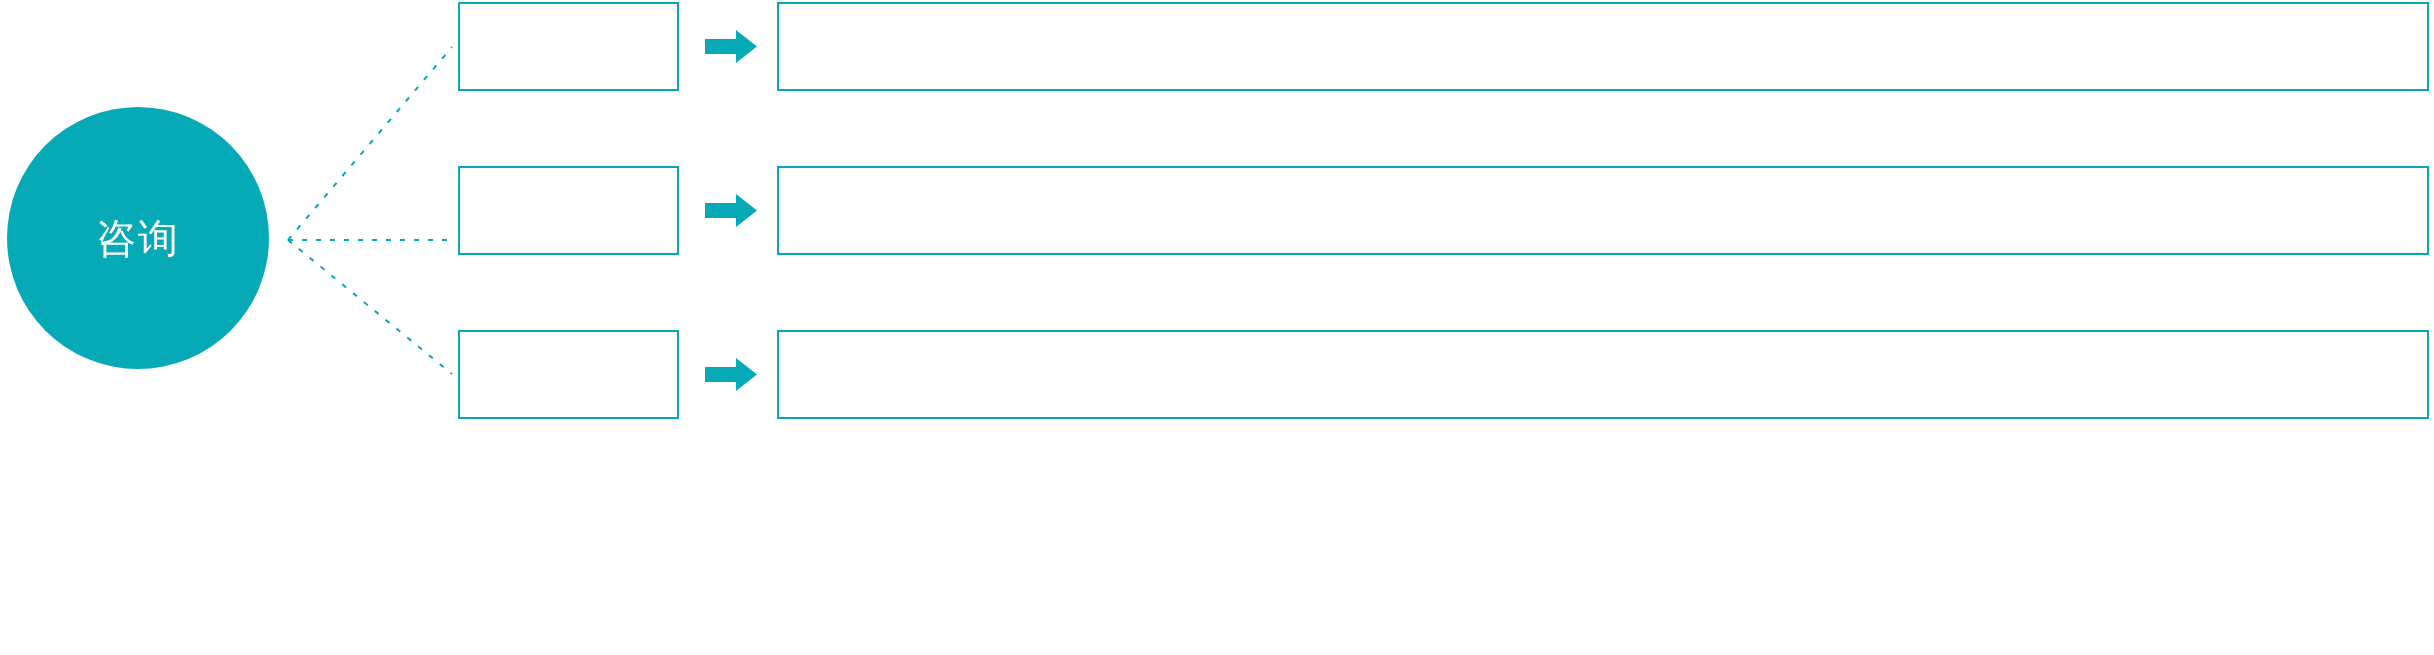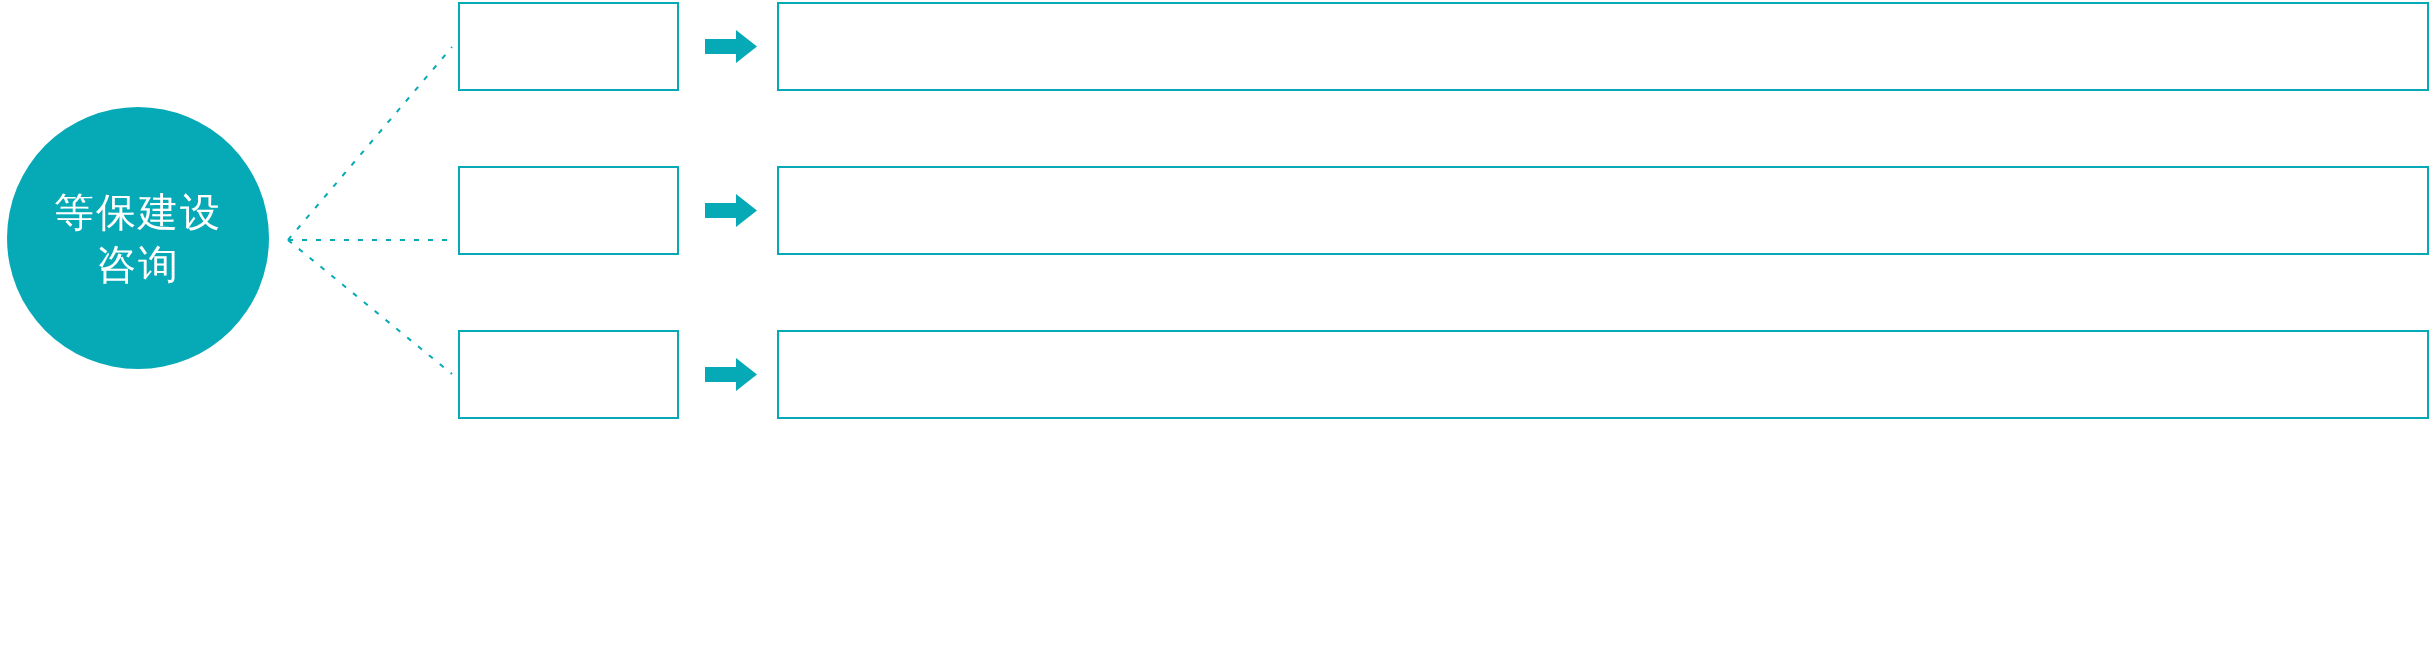--- a/index.html
+++ b/index.html
@@ -105,21 +105,20 @@
 
 <div id="canvas">
 
   <svg id="connectors" viewBox="0 0 2434 655" xmlns="http://www.w3.org/2000/svg">
     <line x1="288" y1="240" x2="452" y2="47" stroke="#06AAB7" stroke-width="2" stroke-dasharray="5 9" stroke-linecap="butt"></line>
     <line x1="288" y1="240" x2="452" y2="240" stroke="#06AAB7" stroke-width="2" stroke-dasharray="5 9" stroke-linecap="butt"></line>
     <line x1="288" y1="240" x2="452" y2="374" stroke="#06AAB7" stroke-width="2" stroke-dasharray="5 9" stroke-linecap="butt"></line>
   </svg>
 
   <div class="hub">
-    <span class="hub-line">等保建设</span>
     <span class="hub-line">咨询</span>
   </div>
 
   <div class="box-small r1">
     <span class="box-text"></span>
   </div>
 
   <div class="arrow r1">
     <svg viewBox="0 0 52 33" xmlns="http://www.w3.org/2000/svg">
       <polygon points="0,9 31,9 31,0 52,16.5 31,33 31,24 0,24" fill="#06AAB7"></polygon>

